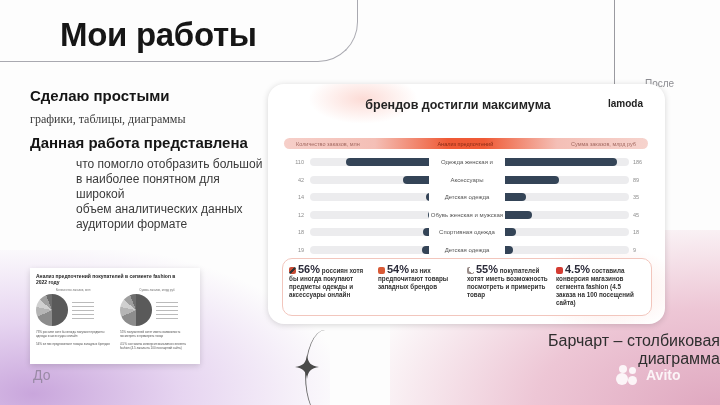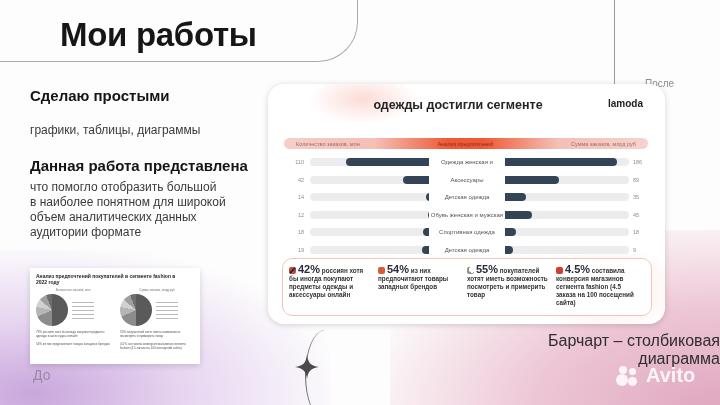--- a/index.html
+++ b/index.html
@@ -32,23 +32,23 @@
   }
   .vline {
     position: absolute; left: 614px; top: 0; width: 1px; height: 86px; background: #9a9aa0;
   }
   .label-after {
     position: absolute; left: 645px; top: 78px; font-size: 10px; color: #8d8d92;
   }
   .left-block { position: absolute; left: 30px; top: 87px; width: 240px; }
   .h-strong { font-size: 15px; font-weight: bold; color: #151515; line-height: 17px; }
   .p-light { font-size: 12px; color: #3a3a3a; line-height: 15px; }
-  .gap1 { margin-top: 19px; }
-  .gap2 { margin-top: 19px; }
-  .gap3 { margin-top: 6px; }
+  .gap1 { margin-top: 8px; font-family: Liberation Serif, serif; }
+  .gap2 { margin-top: 7px; }
+  .gap3 { margin-top: 6px; margin-left: 46px; }
 
   .thumb {
     position: absolute; left: 30px; top: 268px; width: 170px; height: 96px;
     background: #ffffff; box-shadow: 0 2px 6px rgba(0,0,0,0.15);
     padding: 5px 6px;
   }
   .thumb-title { font-size: 5px; font-weight: bold; color: #222; line-height: 6px; width: 140px; }
   .thumb-cols { display: flex; gap: 10px; margin-top: 3px; }
   .thumb-col { flex: 1; }
   .thumb-cap { font-size: 3px; color: #777; text-align: center; margin-bottom: 2px; }
@@ -111,21 +111,21 @@
   .ic-heart { background: #d43c32; border-radius: 50% 50% 30% 30%; }
 
   .caption { position: absolute; left: 541px; top: 332px; font-size: 16px; color: #2e2e2e; text-align: right; }
   .sparkle { position: absolute; left: 295px; top: 355px; width: 24px; height: 24px; color: #4a4a4a; }
   .arc-right {
     position: absolute; left: 305px; top: 330px; width: 40px; height: 90px;
     border-left: 1px solid #6b6b6b; border-radius: 50%;
   }
   .avito {
     position: absolute; left: 616px; top: 364px; display: flex; align-items: center; gap: 4px;
-    color: rgba(255,255,255,0.85); font-size: 20px; font-weight: bold;
+    color: rgba(255,255,255,0.85); font-size: 14px; font-weight: bold;
   }
   .dots { position: relative; width: 26px; height: 22px; }
   .dots span { position: absolute; border-radius: 50%; background: rgba(255,255,255,0.85); }
 </style>
 </head>
 <body>
 
 <div class="bg-purple"></div>
 <div class="bg-pink"></div>
 
@@ -182,21 +182,21 @@
       <div class="thumb-note">4.5% составила конверсия магазинов сегмента fashion (4.5 заказа на 100 посещений сайта)</div>
     </div>
   </div>
 </div>
 <div class="label-before">До</div>
 
 <div class="card">
   <div class="card-glow"></div>
   <div class="card-glow2"></div>
   <div class="card-title">
-    <div>одежды достигли сегменте</div>
+    <div>брендов достигли максимума</div>
   </div>
   <div class="brand">lamoda</div>
 
   <div class="axis-band">
     <span>Количество заказов, млн</span>
     <span class="mid">Анализ предпочтений</span>
     <span>Сумма заказов, млрд руб</span>
   </div>
 
   <div class="rows" id="rows">
@@ -263,21 +263,21 @@
         <div class="rtrack">
           <div class="rfill" style="width:8px"></div>
         </div>
         <span class="cat">Детская одежда</span>
         <span class="rv">9</span>
       </div>
     </div>
 
   <div class="facts">
     <div class="fact">
-      <span class="ic ic-card"></span><span class="pct">42%</span>
+      <span class="ic ic-card"></span><span class="pct">56%</span>
       <span>россиян хотя бы иногда покупают предметы одежды и аксессуары онлайн</span>
     </div>
     <div class="fact">
       <span class="ic ic-bag"></span><span class="pct">54%</span>
       <span>из них предпочитают товары западных брендов</span>
     </div>
     <div class="fact">
       <span class="ic ic-moon"></span><span class="pct">55%</span>
       <span>покупателей хотят иметь возможность посмотреть и примерить товар</span>
     </div>

